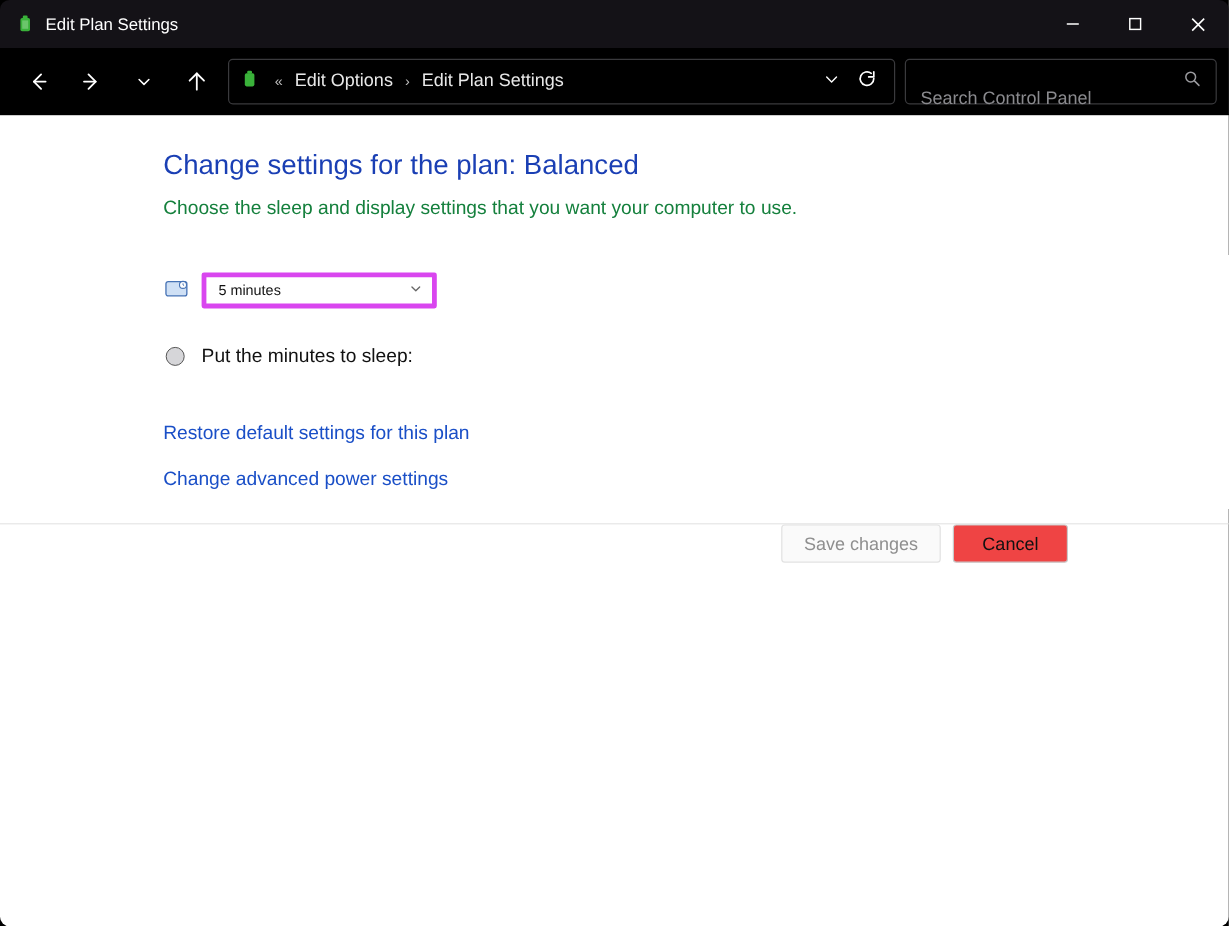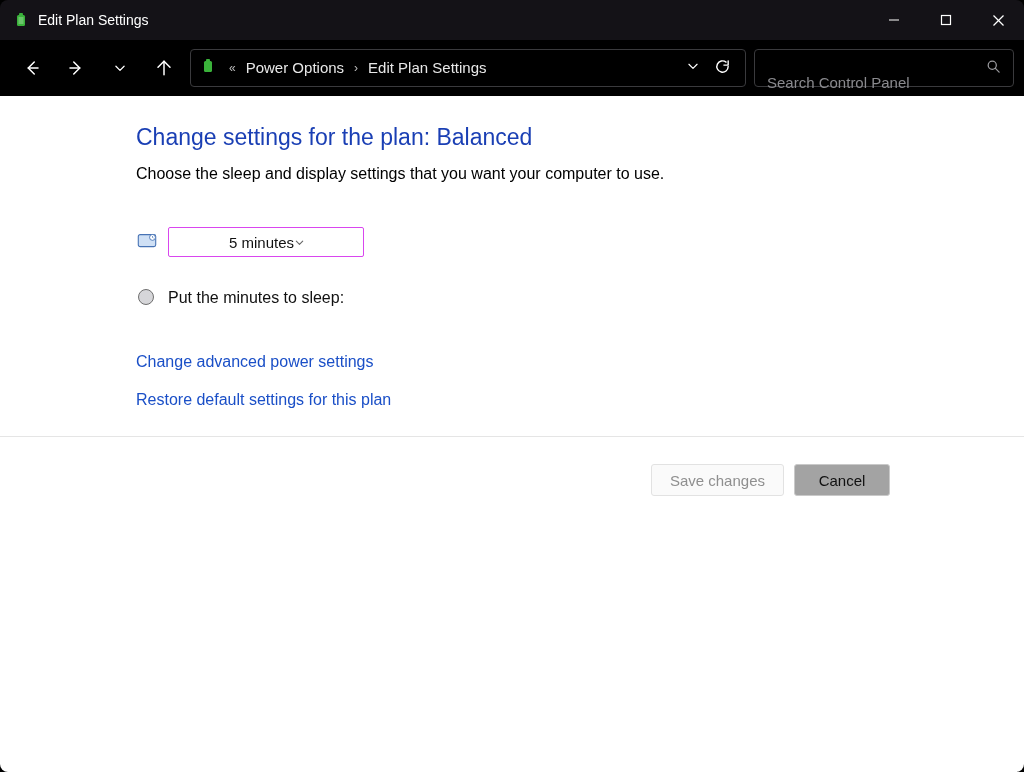--- a/index.html
+++ b/index.html
@@ -101,21 +101,21 @@
       max-width: 760px;
       margin-left: 136px;
     }
     .heading {
       color: #1a3fb4;
       font-size: 23px;
       font-weight: 400;
       margin-bottom: 14px;
     }
     .subheading {
-      color: #000000;
+      color: #15803d;
       font-size: 16px;
       margin-bottom: 44px;
     }
     .setting-row {
       display: flex;
       align-items: center;
       margin-bottom: 30px;
     }
     .setting-icon {
       width: 22px;
@@ -124,57 +124,57 @@
       flex-shrink: 0;
     }
     .setting-label {
       width: 200px;
       font-size: 16px;
       color: #111;
     }
     .select {
       width: 196px;
       height: 30px;
-      border: 1px solid #d946ef;
+      border: 4px solid #d946ef;
       background: #fff;
       display: flex;
       align-items: center;
-      justify-content: center;
+      justify-content: space-between;
       padding: 0 8px 0 10px;
-      font-size: 15px;
+      font-size: 12px;
       color: #111;
       border-radius: 2px;
     }
     .select .chev-sm { color:#5a5a5a; }
     .links {
       margin-top: 44px;
     }
     .link {
       color: #1a4fc7;
       font-size: 16px;
       margin-bottom: 20px;
       display: block;
     }
     .button-bar {
       position: absolute;
       left: 0; right: 0;
       top: 340px;
       border-top: 1px solid #e5e5e5;
       height: 60px;
       display: flex;
-      align-items: flex-end;
+      align-items: flex-start;
       justify-content: flex-end;
       padding-right: 134px;
       gap: 10px;
     }
     .btn {
       min-width: 96px;
       height: 32px;
       border: 1px solid #c9c9c9;
-      background: #a3a3a3;
+      background: #ef4444;
       border-radius: 3px;
       font-size: 15px;
       display: flex;
       align-items: center;
       justify-content: center;
       padding: 0 18px;
     }
     .btn.save { background:#fafafa; color:#8f8f8f; border-color:#e2e2e2;}
     .btn.cancel { color:#111; }
   </style>
@@ -239,21 +239,21 @@
 
   <div class="addr-bar">
     <span style="padding-left:4px;">
       <svg width="16" height="16" viewBox="0 0 16 16">
         <rect x="3" y="3" width="8" height="11" rx="1.5" fill="#3ab23a"></rect>
         <rect x="5" y="1" width="4" height="2.5" rx="1" fill="#3ab23a"></rect>
       </svg>
     </span>
     <div class="addr-crumbs">
       <span class="chevlite">«</span>
-      <span>Power Options</span>
+      <span>Edit Options</span>
       <span class="chevlite">›</span>
       <span>Edit Plan Settings</span>
     </div>
     <div class="addr-right">
       <span>
         <svg width="14" height="14" viewBox="0 0 24 24">
             <path d="M5 9 L12 16 L19 9" stroke="#fff" stroke-width="2" fill="none" stroke-linecap="round" stroke-linejoin="round"></path>
           </svg>
       </span>
       <span>
@@ -304,22 +304,22 @@
       <span class="setting-icon">
         <svg width="20" height="20" viewBox="0 0 24 24">
           <circle cx="12" cy="12" r="9" fill="#d6d6d9" stroke="#555" stroke-width="1"></circle>
           <path d="M12 3 a9 9 0 0 0 0 18 a7 7 0 0 1 0 -18" fill="#404043"></path>
         </svg>
       </span>
       <span class="setting-label">Put the minutes to sleep:</span>
     </div>
 
     <div class="links">
+      <a class="link">Restore default settings for this plan</a>
       <a class="link">Change advanced power settings</a>
-      <a class="link">Restore default settings for this plan</a>
     </div>
   </div>
 
   <div class="button-bar">
     <div class="btn save">Save changes</div>
     <div class="btn cancel">Cancel</div>
   </div>
 </div>
 
 </body></html>

